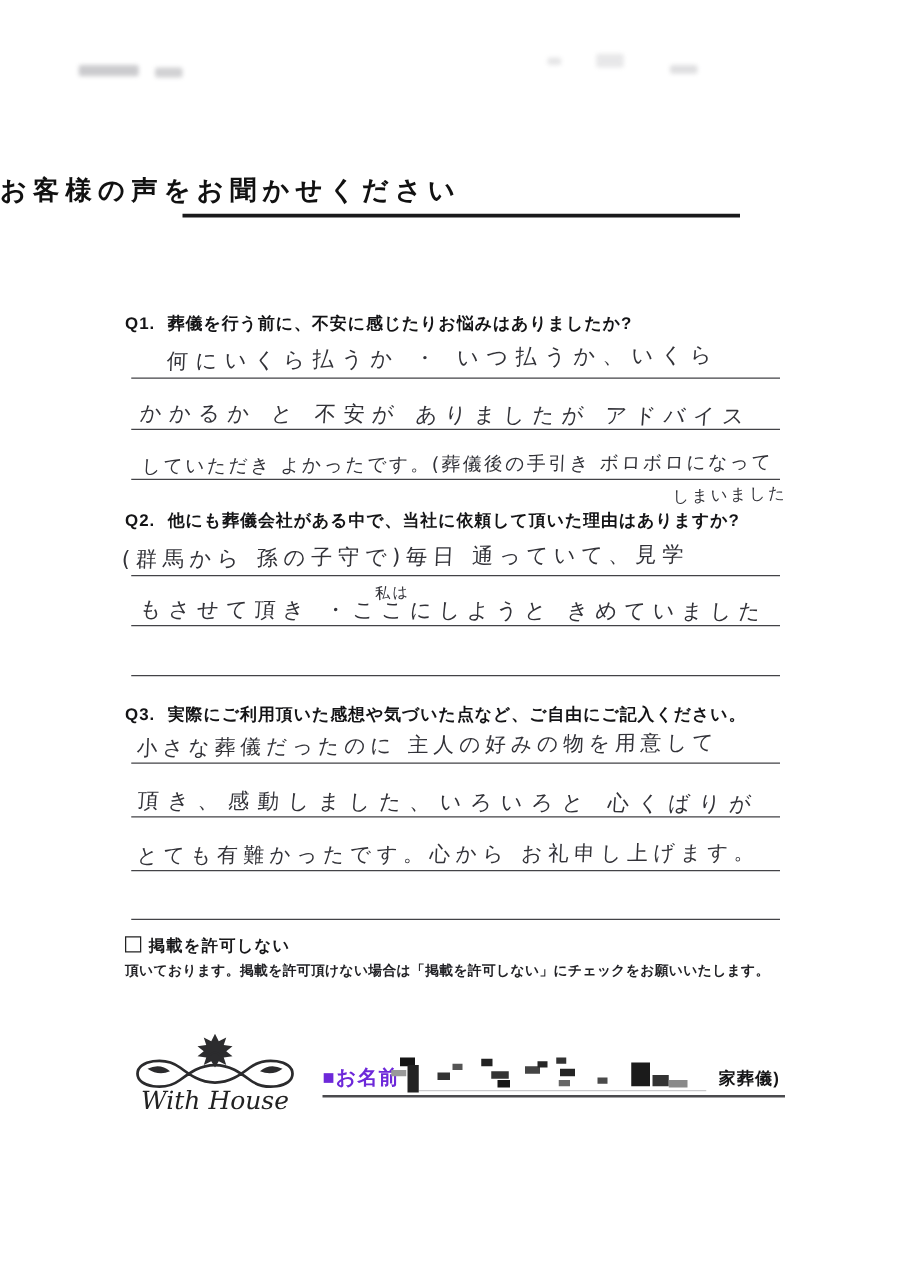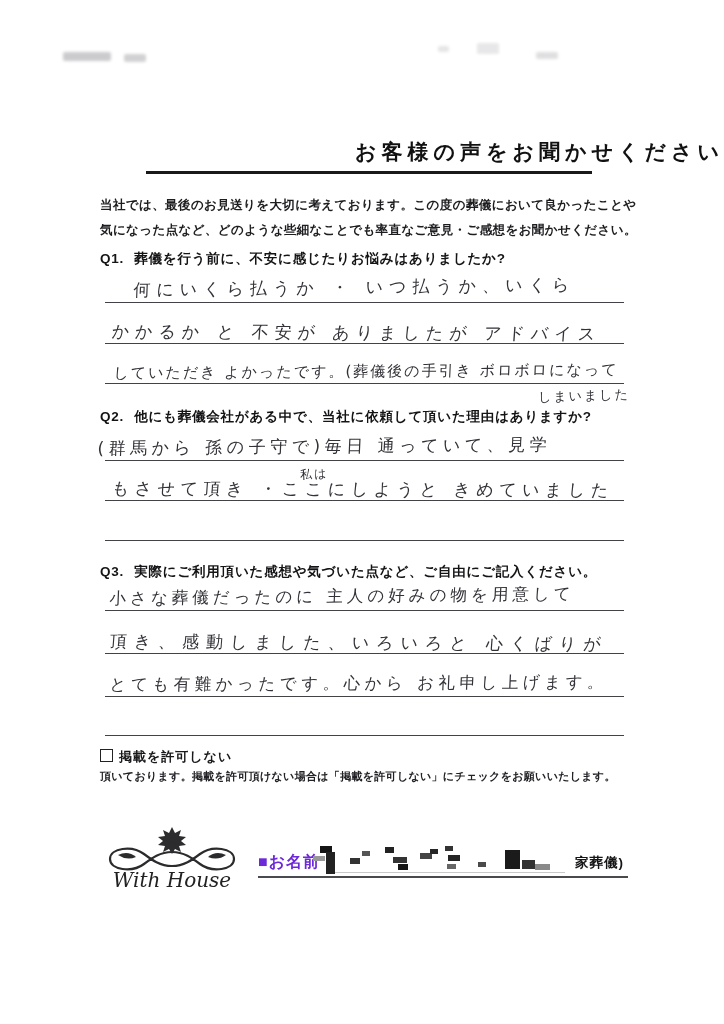--- a/index.html
+++ b/index.html
@@ -9,21 +9,21 @@
     -webkit-font-smoothing:antialiased;
   }
   .page{
     position:relative;width:724px;height:1024px;background:#ffffff;overflow:hidden;
     color:#1c1c1e;
   }
   
   .smudge{position:absolute;background:#8d8d93;border-radius:2px;filter:blur(1.5px);}
   
   .title{
-    position:absolute;top:138px;left:0;width:100%;text-align:right;
+    position:absolute;top:138px;left:0;width:100%;text-align:left;
     font-family:"Liberation Serif","DejaVu Serif",serif;
     font-size:21px;font-weight:bold;letter-spacing:5px;color:#111;
   }
   .title-underline{position:absolute;top:171px;left:146px;width:446px;height:2.5px;background:#19191b;}
   
   .intro{position:absolute;top:197px;left:100px;width:530px;font-size:12.5px;font-weight:bold;color:#1d1d20;letter-spacing:0.4px;}
   .intro div{margin-bottom:8px;white-space:nowrap;}
   
   .qblock{position:absolute;left:100px;width:524px;}
   .qhead{position:absolute;top:0;left:0;font-size:13.5px;font-weight:bold;color:#141416;letter-spacing:0.8px;white-space:nowrap;text-align:right;}
@@ -59,24 +59,20 @@
 
   <div class="smudge" style="left:63px;top:52px;width:48px;height:9px;opacity:.45;"></div>
   <div class="smudge" style="left:124px;top:54px;width:22px;height:8px;opacity:.4;"></div>
   <div class="smudge" style="left:438px;top:46px;width:11px;height:6px;opacity:.22;"></div>
   <div class="smudge" style="left:477px;top:43px;width:22px;height:11px;opacity:.2;"></div>
   <div class="smudge" style="left:536px;top:52px;width:22px;height:7px;opacity:.28;"></div>
 
   <div class="title">お客様の声をお聞かせください</div>
   <div class="title-underline"></div>
 
-  <div class="intro">
-    <div>当社では、最後のお見送りを大切に考えております。この度の葬儀において良かったことや</div>
-    <div>気になった点など、どのような些細なことでも率直なご意見・ご感想をお聞かせください。</div>
-  </div>
 
   <div class="qblock" style="top:250px;height:160px;">
     <div class="qhead">
       <span class="qlabel">Q1.</span><span>葬儀を行う前に、不安に感じたりお悩みはありましたか?</span>
     </div>
     <div class="rule" style="top:14px;">
       <span class="hw" style="font-size:17px;letter-spacing:6px;padding-left:28px;transform:rotate(-0.7deg) skewX(-3deg);">何にいくら払うか ・ いつ払うか、いくら</span>
     </div>
     <div class="rule" style="top:55px;">
       <span class="hw" style="font-size:17px;letter-spacing:6px;padding-left:6px;transform:rotate(0.3deg) skewX(-4deg);">かかるか と 不安が ありましたが アドバイス</span>

